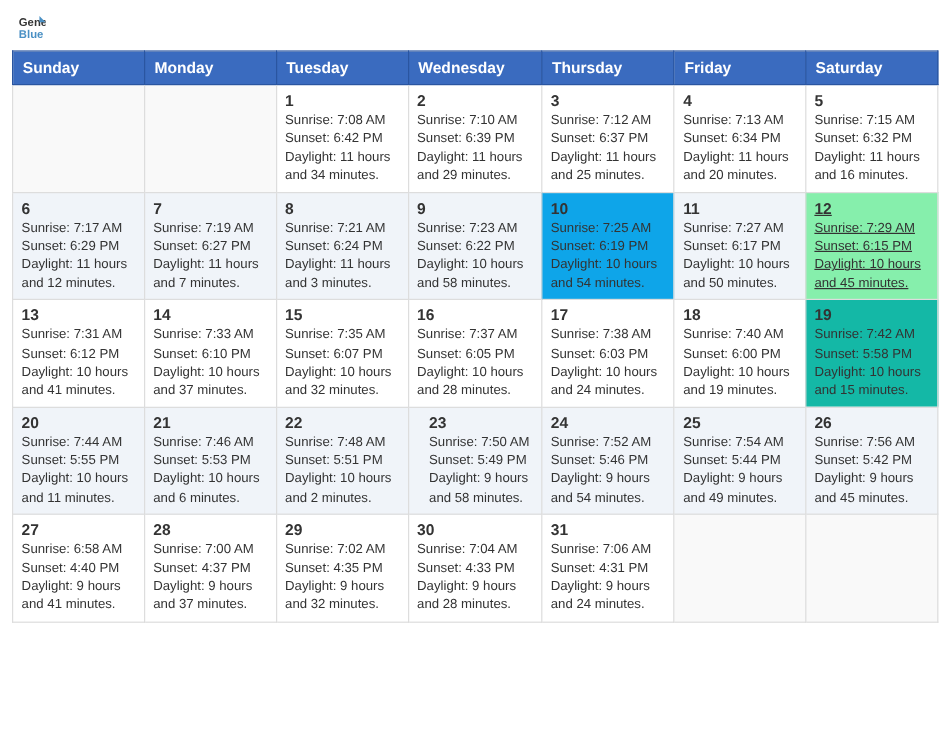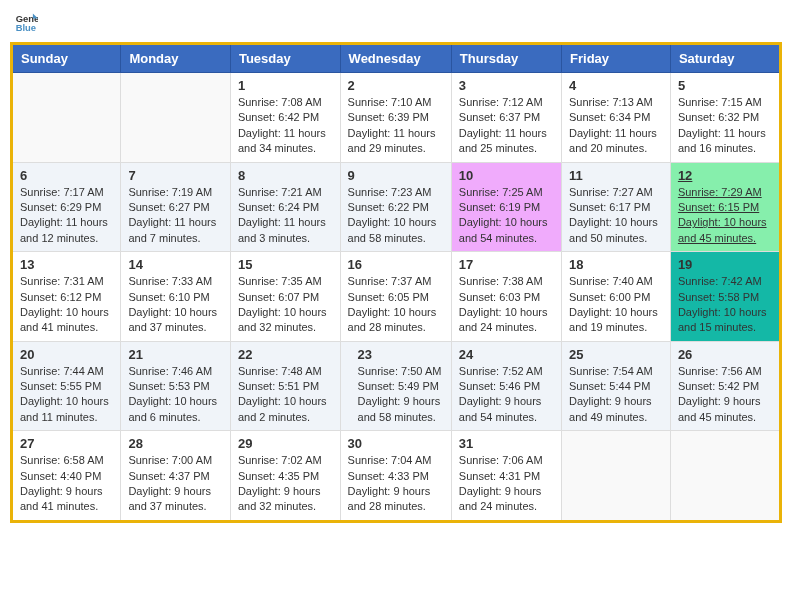--- a/index.html
+++ b/index.html
@@ -34,21 +34,21 @@
       color: #333;
       font-weight: normal;
     }
     .subtitle {
       font-size: 16px;
       color: #555;
     }
     .calendar {
       width: 100%;
       border-collapse: collapse;
-      border: 3px solid #eab308;
+      border: 1px solid #eab308;
     }
     .calendar th {
       background-color: #3a6bbf;
       color: #fff;
       text-align: left;
       padding: 6px 8px;
       font-size: 13px;
       font-weight: bold;
       border: 1px solid #2a55a0;
     }
@@ -146,21 +146,21 @@
           <div class="day-info">Sunrise: 7:19 AM<br>Sunset: 6:27 PM<br>Daylight: 11 hours and 7 minutes.</div>
         </td>
         <td style="background: rgb(240, 244, 249);">
           <span class="day-number">8</span>
           <div class="day-info">Sunrise: 7:21 AM<br>Sunset: 6:24 PM<br>Daylight: 11 hours and 3 minutes.</div>
         </td>
         <td style="background: rgb(240, 244, 249);">
           <span class="day-number">9</span>
           <div class="day-info">Sunrise: 7:23 AM<br>Sunset: 6:22 PM<br>Daylight: 10 hours and 58 minutes.</div>
         </td>
-        <td style="background: #f0abfc; margin-top: 24px;">
+        <td style="background: #0ea5e9; margin-top: 24px;">
           <span class="day-number">10</span>
           <div class="day-info">Sunrise: 7:25 AM<br>Sunset: 6:19 PM<br>Daylight: 10 hours and 54 minutes.</div>
         </td>
         <td style="background: rgb(240, 244, 249);">
           <span class="day-number">11</span>
           <div class="day-info">Sunrise: 7:27 AM<br>Sunset: 6:17 PM<br>Daylight: 10 hours and 50 minutes.</div>
         </td>
         <td style="background: #86efac; text-decoration: underline;">
           <span class="day-number">12</span>
           <div class="day-info">Sunrise: 7:29 AM<br>Sunset: 6:15 PM<br>Daylight: 10 hours and 45 minutes.</div>

